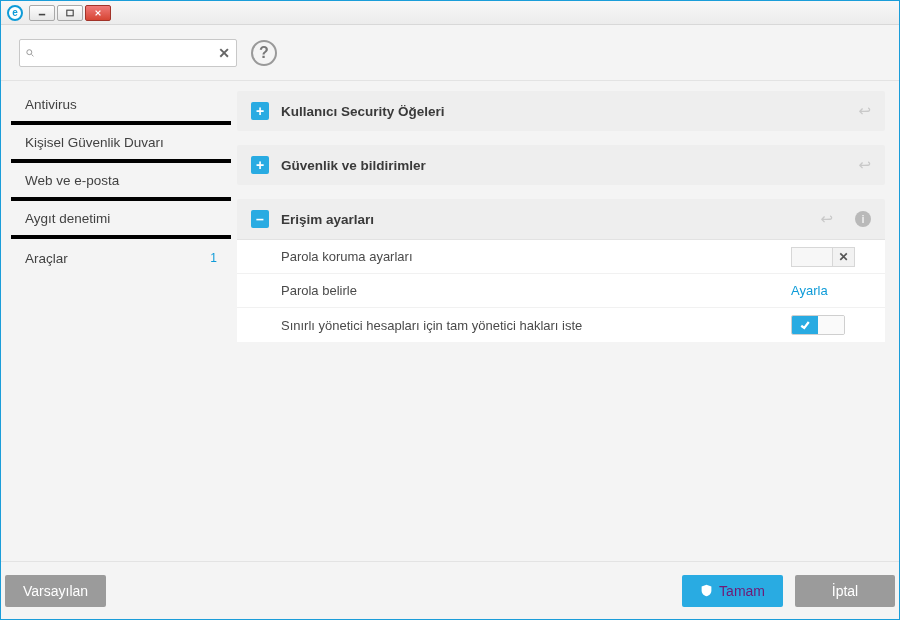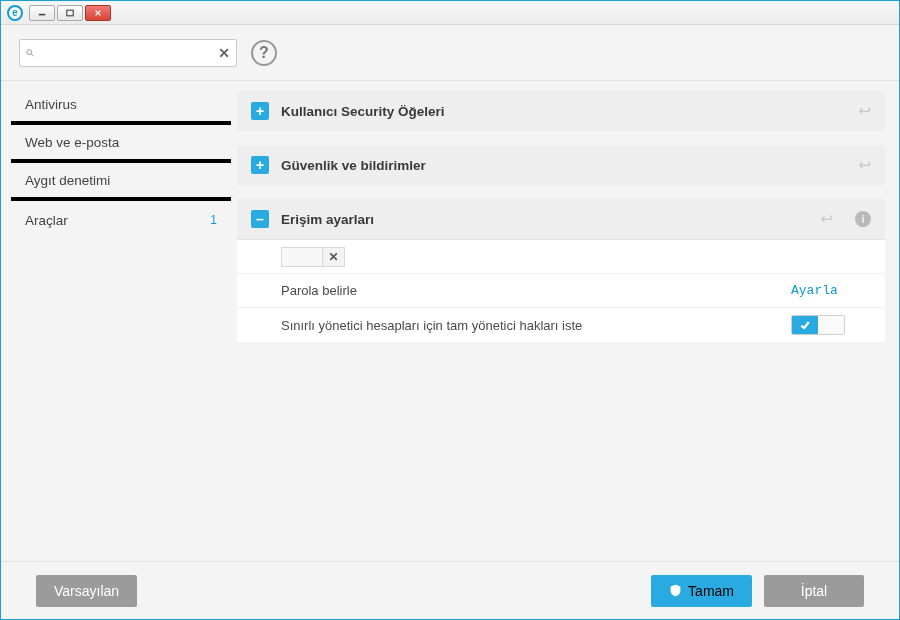--- a/index.html
+++ b/index.html
@@ -40,32 +40,32 @@
   .panel-body { background: #fff; border-top: 1px solid #e2e2e2; }
   .row { height: 34px; display: flex; align-items: center; padding: 0 14px 0 44px; border-bottom: 1px solid #f1f1f1; }
   .row:last-child { border-bottom: 0; }
   .row .label { flex: 1; color: #4a4a4a; }
   .row .control { min-width: 80px; display: flex; justify-content: flex-start; }
   
   .textclear { display:flex; align-items:center; }
   .textclear input { width: 42px; height: 20px; border: 1px solid #d7d7d7; background: #f7f7f7; }
   .textclear .xbtn { width: 22px; height: 20px; border: 1px solid #d7d7d7; border-left: 0; background: #f2f2f2; color:#555; font-weight:bold; display:flex; align-items:center; justify-content:center; cursor:pointer; font-size:12px; }
   
-  .linkish { color: #0e9bd8; cursor: pointer; font-family: Liberation Mono, monospace; }
+  .linkish { color: #0e9bd8; cursor: pointer; }
   
   .toggle { width: 54px; height: 20px; border: 1px solid #cfcfcf; border-radius: 2px; display:flex; cursor:pointer; overflow:hidden; }
   .toggle .on { flex:1; background:#29abe2; display:flex; align-items:center; justify-content:center; }
   .toggle .on svg { width:12px; height:12px; stroke:#fff; fill:none; stroke-width:3; }
   .toggle .off { flex:1; background:#fafafa; }
   
-  .footer { height: 58px; background: #f4f4f4; display: flex; align-items: center; padding: 0 35px; gap: 12px; border-top: 1px solid #e3e3e3; }
+  .footer { height: 58px; background: #f4f4f4; display: flex; align-items: center; padding: 0 4px; gap: 12px; border-top: 1px solid #e3e3e3; }
   .footer .spacer { flex: 1; }
   .btn { height: 32px; min-width: 100px; padding: 0 18px; border: 0; border-radius: 2px; font-size: 14px; cursor: pointer; display:flex; align-items:center; justify-content:center; gap:6px; }
   .btn.gray { background: #9b9b9b; color: #fff; }
-  .btn.blue { background: #29abe2; color: #000000; }
+  .btn.blue { background: #29abe2; color: #701a75; }
   .btn.blue svg { width:13px; height:13px; fill:#fff; }
 </style>
 </head>
 <body>
 
 <div class="window">
 
   <div class="titlebar">
     <div class="app-icon">e</div>
     <div class="win-controls">
@@ -100,20 +100,23 @@
     <div class="help-btn">?</div>
   </div>
 
   <div class="body">
 
     <div class="sidebar">
       <div class="sidebar-item">
         <span>Antivirus</span>
       </div>
       <div class="sidebar-item">
+        <span>Kişisel Güvenlik Duvarı</span>
+      </div>
+      <div class="sidebar-item">
         <span>Web ve e-posta</span>
       </div>
       <div class="sidebar-item">
         <span>Aygıt denetimi</span>
       </div>
       <div class="sidebar-item">
         <span>Araçlar</span>
         <span class="badge">1</span>
       </div>
     </div>
@@ -139,20 +142,21 @@
       <div class="panel">
         <div class="panel-header">
           <span class="expander minus"></span>
           <span class="ptitle">Erişim ayarları</span>
           <span class="reset">↩</span>
           <span class="info">i</span>
         </div>
         <div class="panel-body">
 
           <div class="row">
+            <span class="label">Parola koruma ayarları</span>
             <div class="control textclear">
               <input type="text" disabled="" value="" style="">
               <span class="xbtn">✕</span>
             </div>
           </div>
 
           <div class="row">
             <span class="label">Parola belirle</span>
             <div class="control">
               <span class="linkish">Ayarla</span>

